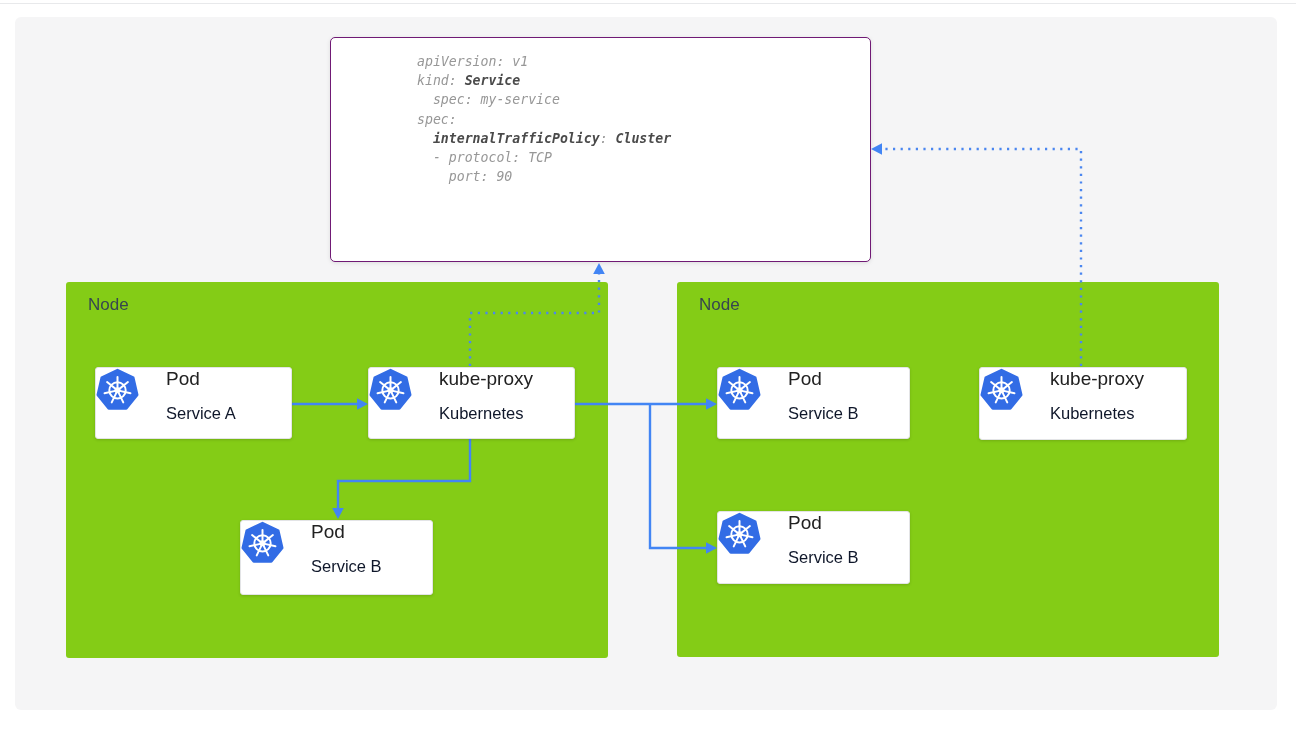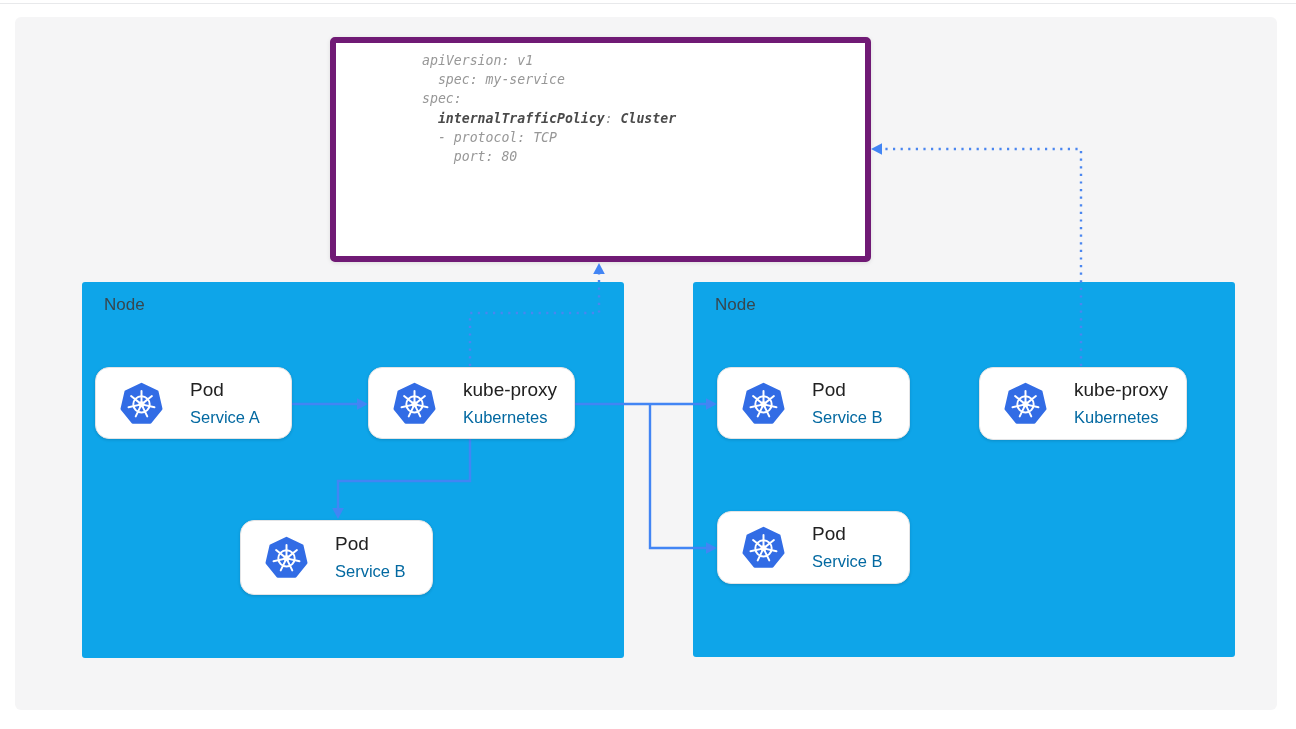--- a/index.html
+++ b/index.html
@@ -5,51 +5,51 @@
   html,body { margin:0; padding:0; background:#ffffff; }
   .stage {
     position:relative; width:1296px; height:729px; background:#ffffff;
     font-family:"Liberation Sans", sans-serif; overflow:hidden;
   }
   .top-divider { position:absolute; left:0; top:3px; width:1296px; height:1px; background:#e8e9eb; }
   .panel {
     position:absolute; left:15px; top:17px; width:1262px; height:693px;
     background:#f5f5f6; border-radius:6px;
   }
-  .node { position:absolute; background:#0ea5e9; border-radius:3px; z-index:1;margin-left:16px; }
+  .node { position:absolute; background:#84cc16; border-radius:3px; z-index:1; }
   .node-left  { left:66px;  top:282px; width:542px; height:376px; }
   .node-right { left:677px; top:282px; width:542px; height:375px; }
   .node-label { position:absolute; left:22px; top:13px; font-size:17px; color:#37474f; }
   .yaml-card {
     position:absolute; left:330px; top:37px; width:541px; height:225px; box-sizing:border-box;
-    background:#ffffff; border:6px solid #701a75; border-radius:5px;
-    box-shadow:0 1px 4px rgba(0,0,0,.10); padding:8px 8px 0 86px; z-index:2;
+    background:#ffffff; border:1px solid #701a75; border-radius:5px;
+    box-shadow:0 1px 4px rgba(0,0,0,.10); padding:14px 8px 0 86px; z-index:2;
   }
   .code-line {
     font-family:"DejaVu Sans Mono", monospace; font-style:italic;
     font-size:13.2px; line-height:19.2px; white-space:pre; color:#979797;
   }
   .code-line .b { font-weight:bold; color:#4a4a4a; }
   .arrows { position:absolute; left:0; top:0; z-index:5; pointer-events:none; }
   .card {
     position:absolute; box-sizing:border-box; background:#ffffff;
-    border:1px solid #e3e4e6; border-radius:14px; box-shadow:0 1px 3px rgba(0,0,0,.15);
-    display:flex; align-items:center; padding-left:24px; z-index:6;
+    border:1px solid #e3e4e6; border-radius:3px; box-shadow:0 1px 3px rgba(0,0,0,.15);
+    display:flex; align-items:flex-start; padding-left:0; z-index:6;
   }
   .card-pod-a        { left:95px;  top:367px; width:197px; height:72px; }
   .card-kp-left      { left:368px; top:367px; width:207px; height:72px; }
   .card-pod-b-left   { left:240px; top:520px; width:193px; height:75px; }
   .card-pod-b1       { left:717px; top:367px; width:193px; height:72px; }
   .card-pod-b2       { left:717px; top:511px; width:193px; height:73px; }
   .card-kp-right     { left:979px; top:367px; width:208px; height:73px; }
   .k8s-logo { width:43px; height:43px; flex:0 0 auto; margin-right:27px; display:block; }
   .k8s-logo svg { width:100%; height:100%; display:block; }
   .card-text { display:block; }
   .card-title { display:block; font-size:19px; line-height:1.2; color:#212121; }
-  .card-subtitle { display:block; font-size:16.5px; line-height:1.25; color:#0369a1; margin-top:5px; }
+  .card-subtitle { display:block; font-size:16.5px; line-height:1.25; color:#0f172a; margin-top:12px; }
   .defs-svg { position:absolute; width:0; height:0; overflow:hidden; }
 </style>
 </head>
 <body>
 
 <svg class="defs-svg" xmlns="http://www.w3.org/2000/svg" aria-hidden="true">
   <symbol id="k8s-logo" viewBox="0 0 100 100">
     <polygon points="50,5 86.7,22.7 95.8,62.5 70.4,94.3 29.6,94.3 4.2,62.5 13.3,22.7" fill="#326ce5" stroke="#326ce5" stroke-width="6" stroke-linejoin="round"></polygon>
     <g stroke="#ffffff" stroke-width="4.6" fill="none" stroke-linecap="round">
       <circle cx="50" cy="52" r="19"></circle>
@@ -65,25 +65,26 @@
   </symbol>
 </svg>
 
 <div class="stage">
 
   <div class="top-divider"></div>
   <div class="panel"></div>
 
   <div class="yaml-card">
     <div class="code-line"><span>apiVersion: v1</span></div>
+    <div class="code-line"><span>kind: </span><span class="b">Service</span></div>
     <div class="code-line"><span>  spec: my-service</span></div>
     <div class="code-line"><span>spec:</span></div>
     <div class="code-line"><span>  </span><span class="b">internalTrafficPolicy</span><span>: </span><span class="b">Cluster</span></div>
     <div class="code-line"><span>  - protocol: TCP</span></div>
-    <div class="code-line"><span>    port: 80</span></div>
+    <div class="code-line"><span>    port: 90</span></div>
   </div>
 
   <div class="node node-left">
     <span class="node-label">Node</span>
   </div>
   <div class="node node-right">
     <span class="node-label">Node</span>
   </div>
 
   <svg class="arrows" width="1296" height="729" viewBox="0 0 1296 729" xmlns="http://www.w3.org/2000/svg">

